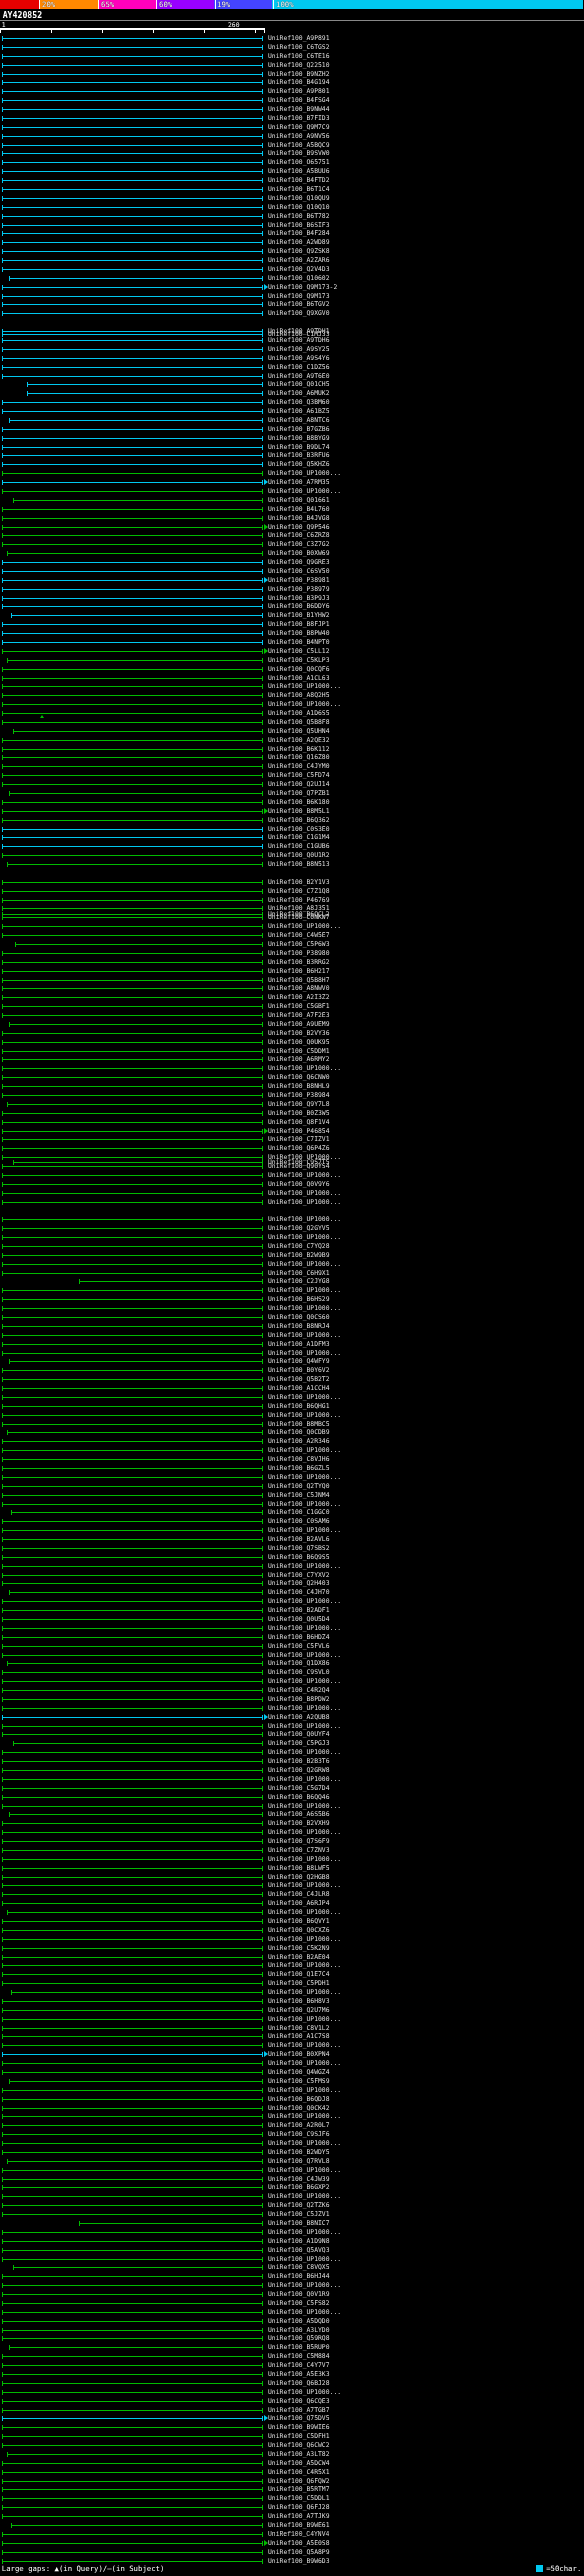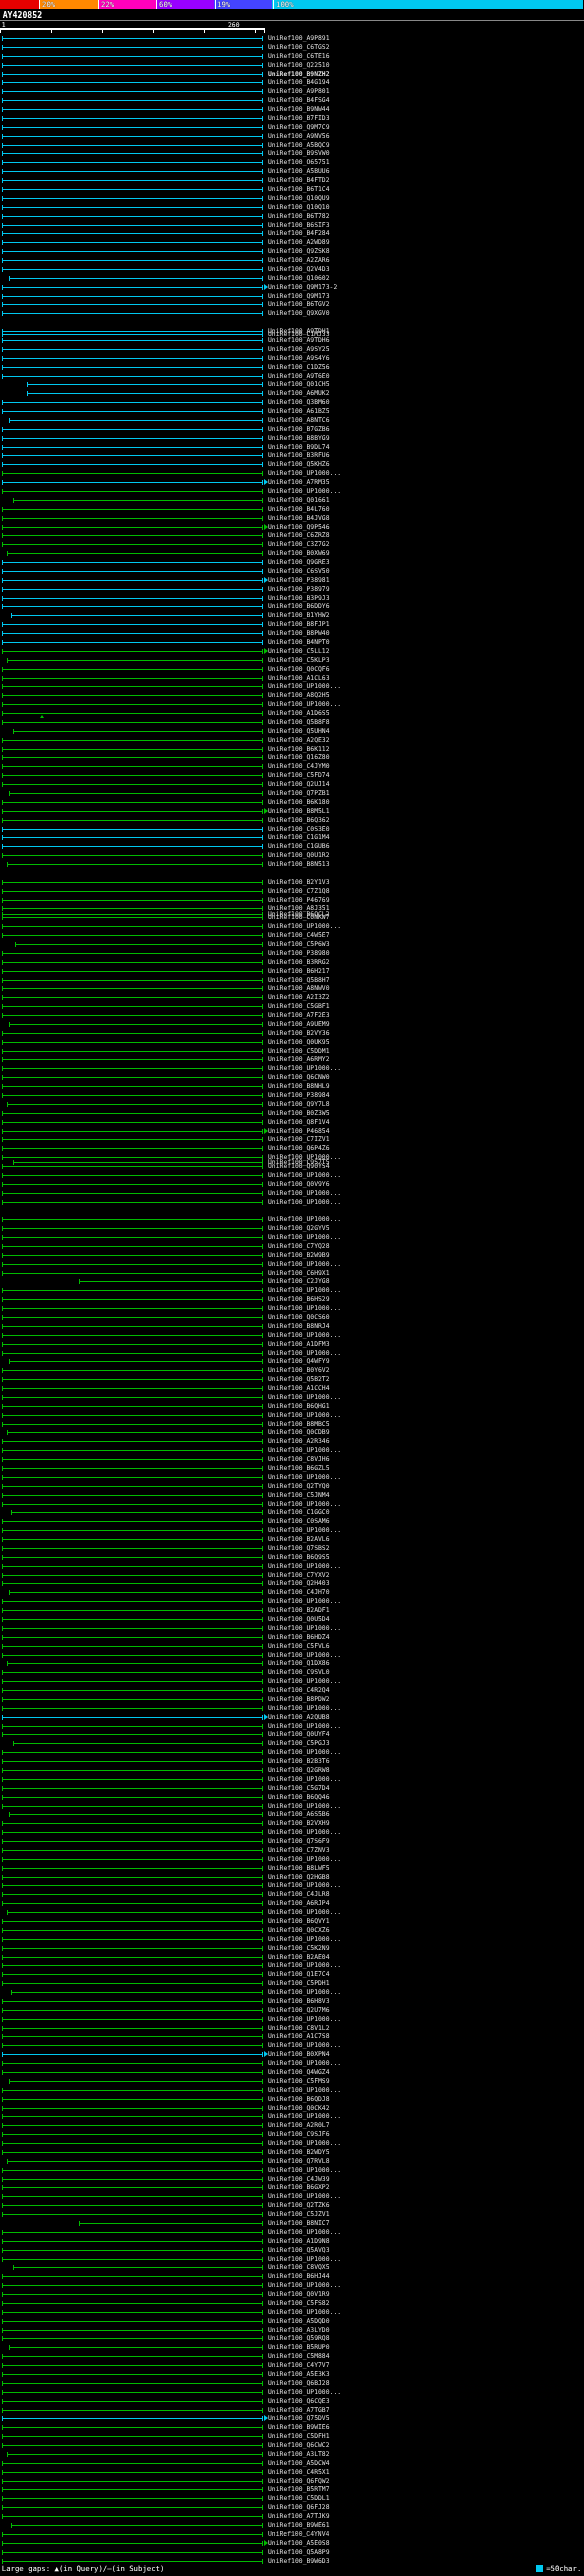--- a/index.html
+++ b/index.html
@@ -82,21 +82,21 @@
       <div class="cap" style="left: 1.8px; background: rgb(0, 200, 240);"></div>
       <div class="cap" style="left: 262px; background: rgb(0, 200, 240);"></div>
       <div class="hitlabel">UniRef100_C6TE16</div>
     </div>
     <div class="arow" style="top: 27px;">
       <div class="abar" style="left: 1.8px; width: 260px; background: rgb(0, 200, 240);"></div>
       <div class="cap" style="left: 1.8px; background: rgb(0, 200, 240);"></div>
       <div class="cap" style="left: 262px; background: rgb(0, 200, 240);"></div>
       <div class="hitlabel">UniRef100_Q22510</div>
     </div>
-    <div class="arow" style="top: 36px; font-weight: bold;">
+    <div class="arow" style="top: 36px;">
       <div class="abar" style="left: 1.8px; width: 260px; background: rgb(0, 200, 240);"></div>
       <div class="cap" style="left: 1.8px; background: rgb(0, 200, 240);"></div>
       <div class="cap" style="left: 262px; background: rgb(0, 200, 240);"></div>
       <div class="hitlabel">UniRef100_B9NZH2</div>
     </div>
     <div class="arow" style="top: 44px;">
       <div class="abar" style="left: 1.8px; width: 260px; background: rgb(0, 200, 240);"></div>
       <div class="cap" style="left: 1.8px; background: rgb(0, 200, 240);"></div>
       <div class="cap" style="left: 262px; background: rgb(0, 200, 240);"></div>
       <div class="hitlabel">UniRef100_B4G194</div>
@@ -1792,20 +1792,20 @@
 <div id="footer">
   <span id="footer-left">Large gaps: ▲(in Query)/—(in Subject)</span>
   <span id="footer-right">
     <span id="scale-square" style="background: rgb(0, 200, 240);"></span><span>=50char.</span>
   </span>
 </div>
 
 <div class="scale-tick" style="left: 39px;"></div>
 <div class="scale-label" style="left: 42px;">20%</div>
 <div class="scale-tick" style="left: 98px;"></div>
-<div class="scale-label" style="left: 101px;">22%</div>
+<div class="scale-label" style="left: 101px;">65%</div>
 <div class="scale-tick" style="left: 156px;"></div>
 <div class="scale-label" style="left: 159px;">60%</div>
 <div class="scale-tick" style="left: 215px;"></div>
 <div class="scale-label" style="left: 217px;">19%</div>
 <div class="scale-tick" style="left: 273px;"></div>
 <div class="scale-label" style="left: 276px;">100%</div>
 
 
 </body></html>

